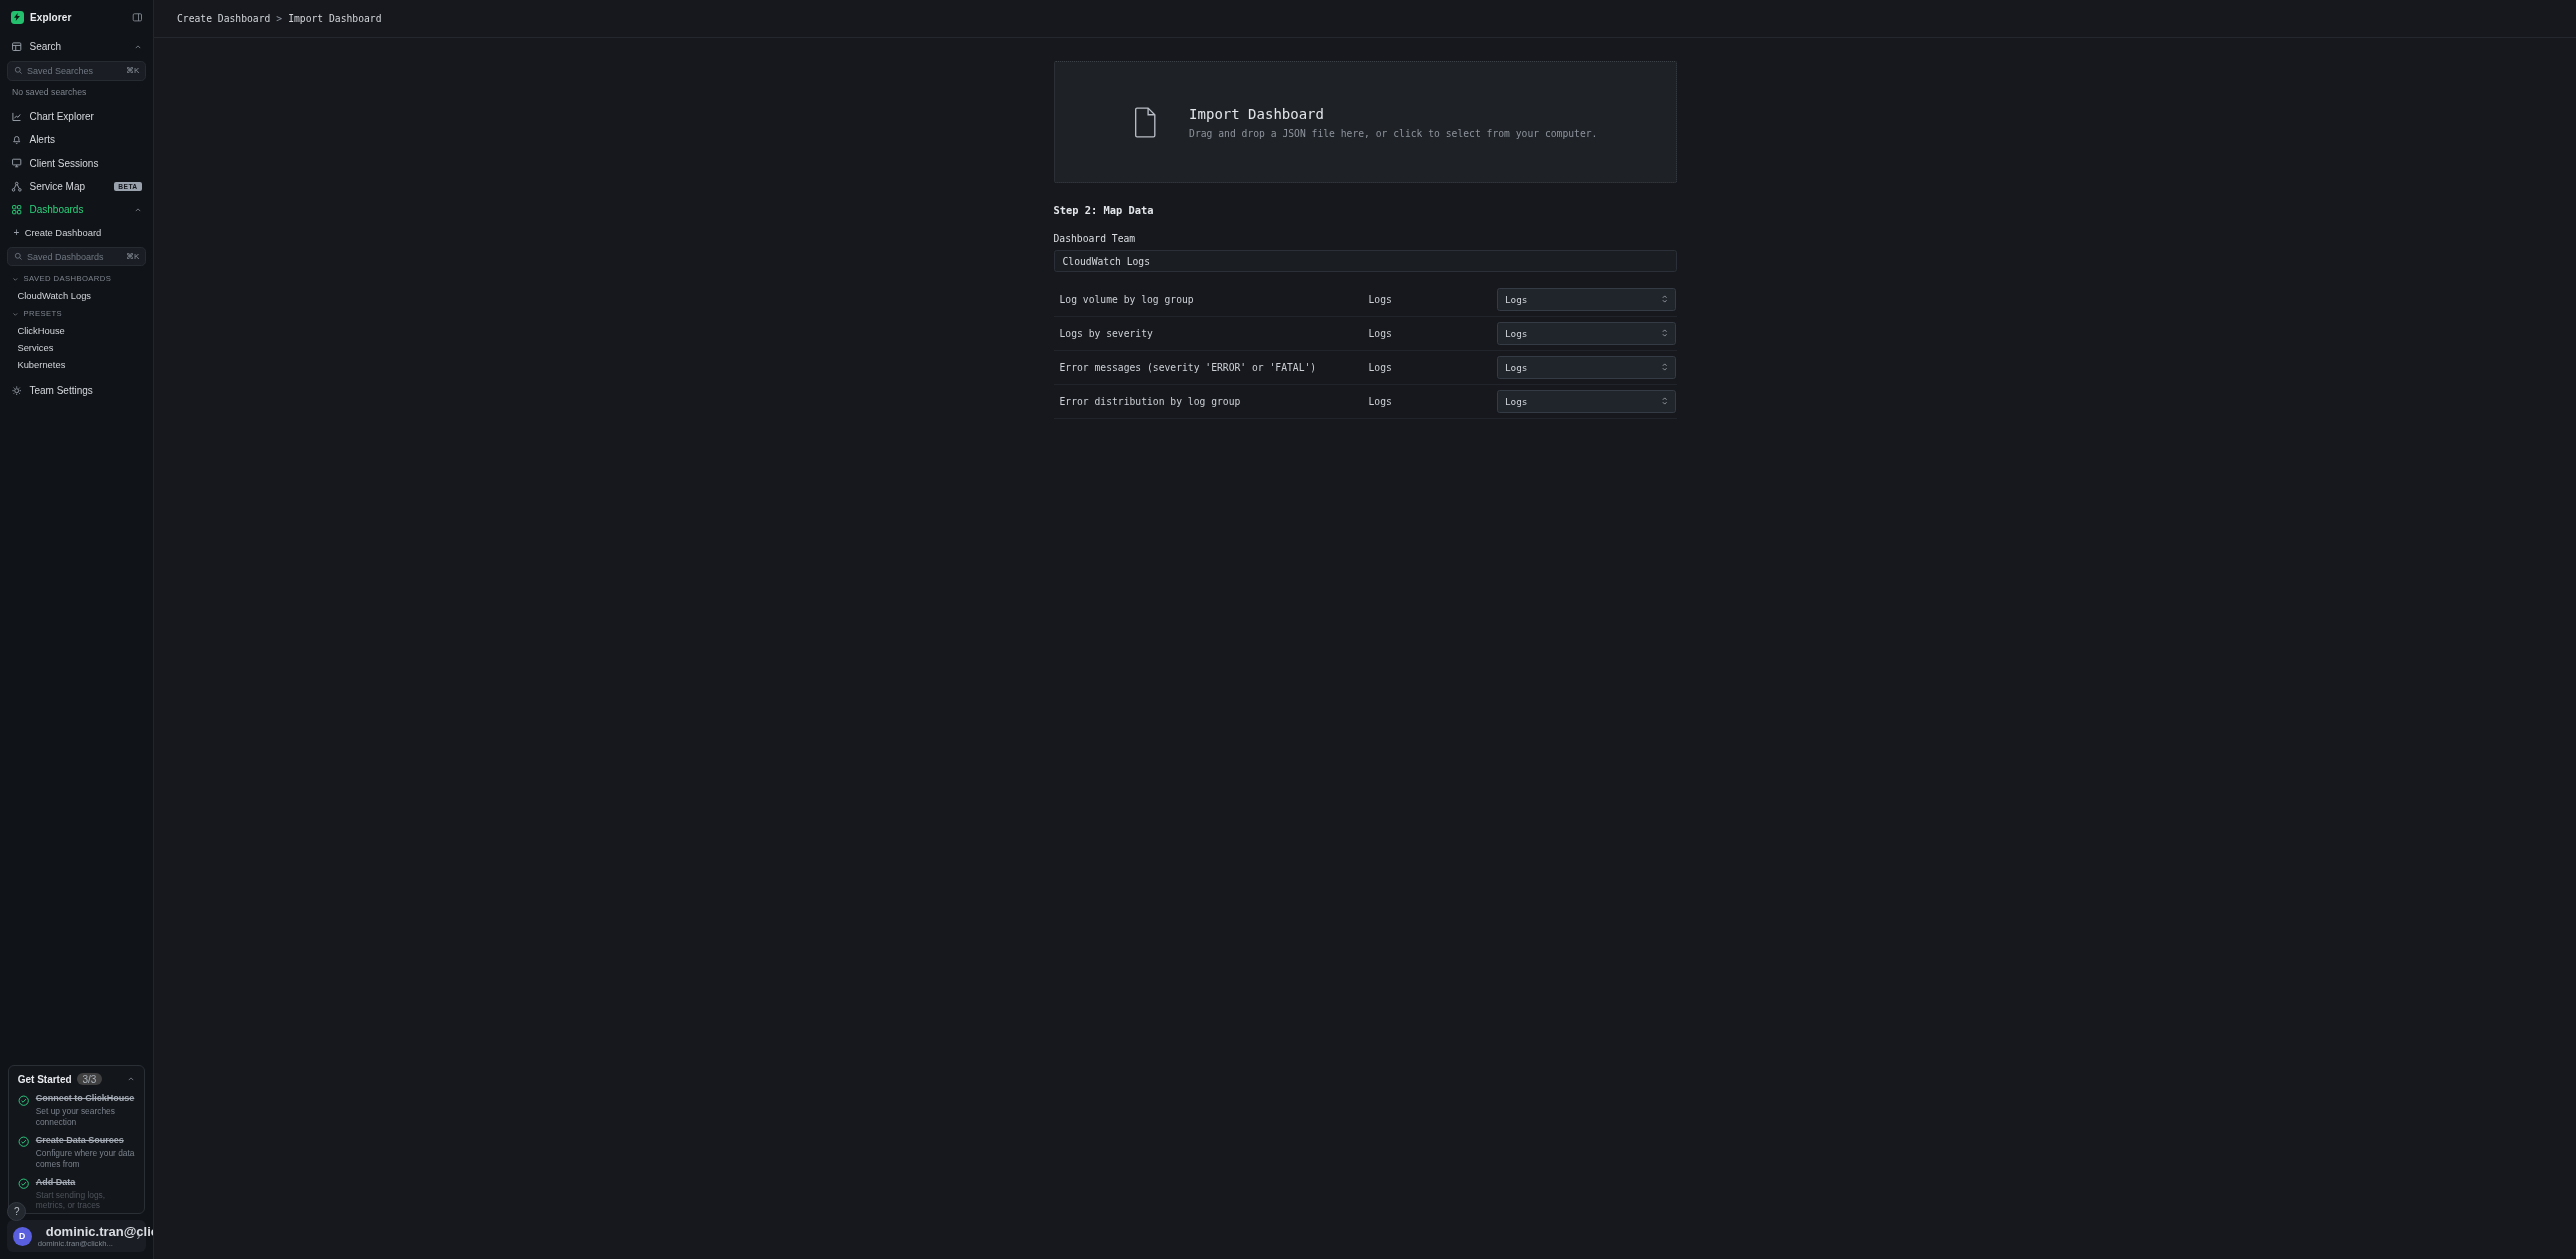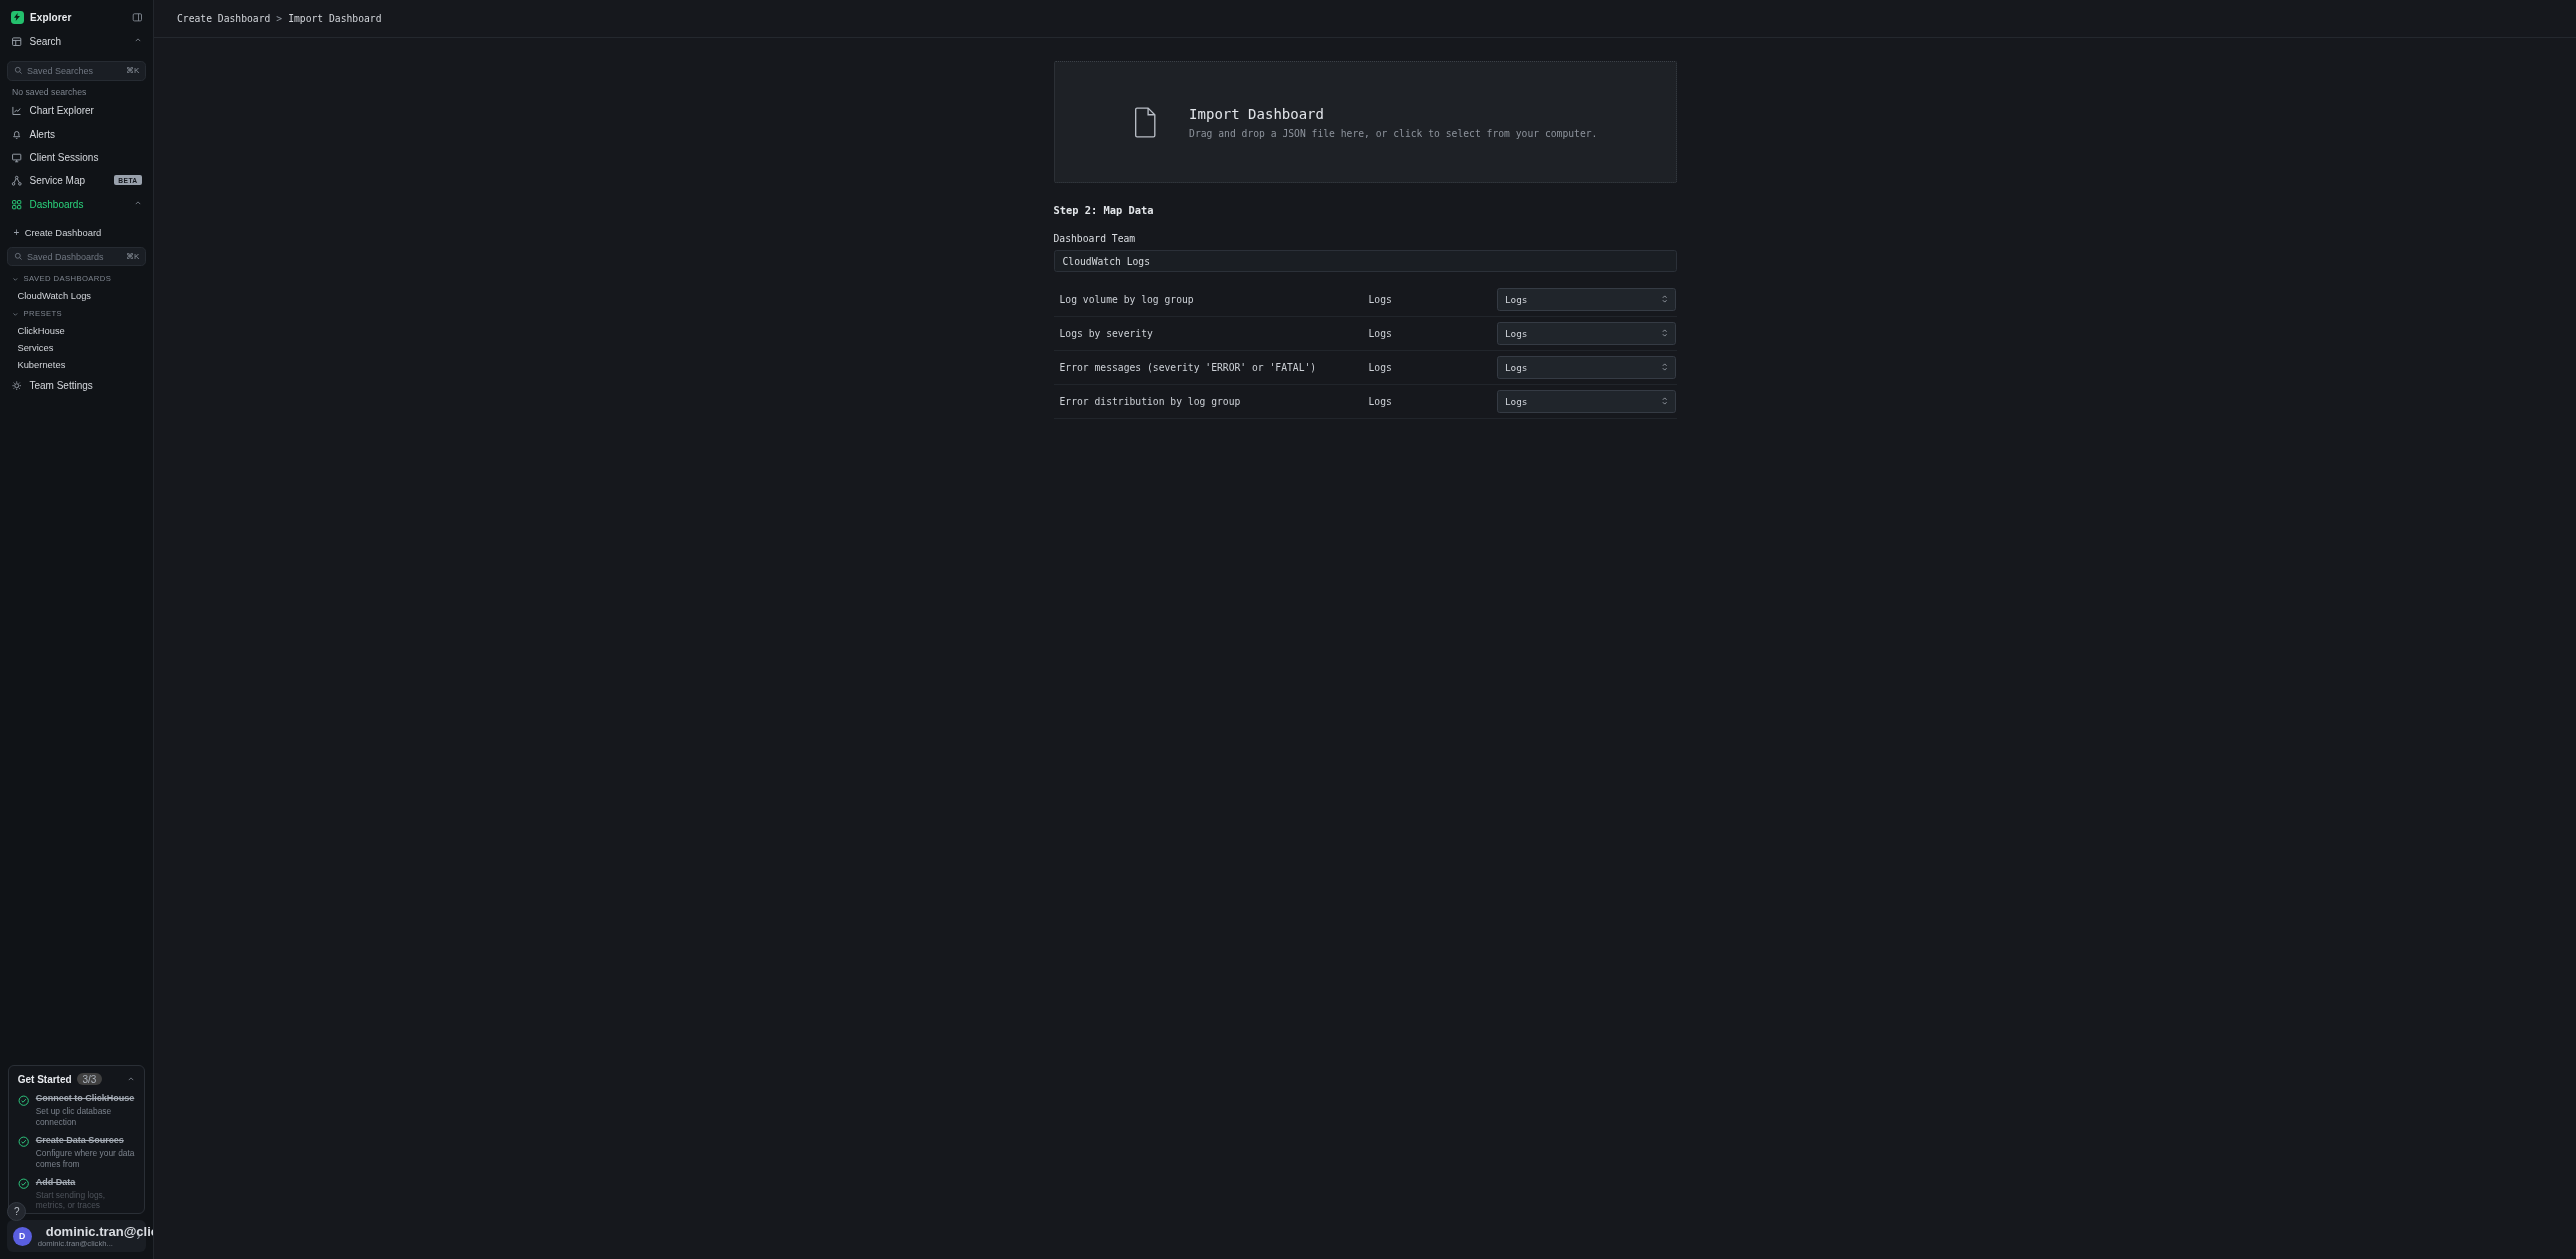--- a/index.html
+++ b/index.html
@@ -21,21 +21,21 @@
   .logo-row { height:35px; padding:0 10.7px; display:flex; align-items:center; gap:6px; }
   .logo-badge {
     width:13.4px; height:13.4px; border-radius:3.4px; background:#24c06d;
     display:flex; align-items:center; justify-content:center; color:#0d1a12; flex:none;
   }
   .logo-text { font-weight:bold; font-size:10px; color:#eceef1; letter-spacing:0.1px; }
   .collapse-btn { margin-left:auto; color:#848b95; display:flex; cursor:pointer; }
 
   .nav-item {
     height:22px; margin:0.7px 5.4px; padding:0 6px; border-radius:4px;
-    display:flex; align-items:flex-start; gap:6.7px; font-size:10px; color:#d5d8dd; cursor:pointer;
+    display:flex; align-items:center; gap:6.7px; font-size:10px; color:#d5d8dd; cursor:pointer;
   }
   .nav-item .ic { color:#9aa1ab; display:flex; flex:none; }
   .nav-item .chev { margin-left:auto; color:#868d97; display:flex; }
   .nav-item.green, .nav-item.green .ic { color:#2bd47d; }
   .badge-beta {
     margin-left:auto; background:#99a1ac; color:#14171c; font-size:6.7px; font-weight:bold;
     padding:1.3px 4px; border-radius:2px; letter-spacing:0.4px;
   }
   .search-box {
     margin:2.7px 6.7px 2.7px; height:19.5px; background:#1a1e24; border:0.7px solid #262b32;
@@ -333,21 +333,21 @@
 
       <div class="gs-step">
         <span class="gs-check">
           <svg width="11.4" height="11.4" viewBox="0 0 18 18" fill="none" stroke="currentColor" stroke-width="1.5">
               <circle cx="9" cy="9" r="7.3"></circle>
               <polyline points="5.6,9.2 8,11.4 12.4,6.6"></polyline>
             </svg>
         </span>
         <div>
           <div class="gs-step-title">Connect to ClickHouse</div>
-          <div class="gs-step-sub">Set up clic database connection</div>
+          <div class="gs-step-sub">Set up your searches connection</div>
         </div>
       </div>
 
       <div class="gs-step">
         <span class="gs-check">
           <svg width="11.4" height="11.4" viewBox="0 0 18 18" fill="none" stroke="currentColor" stroke-width="1.5">
               <circle cx="9" cy="9" r="7.3"></circle>
               <polyline points="5.6,9.2 8,11.4 12.4,6.6"></polyline>
             </svg>
         </span>

